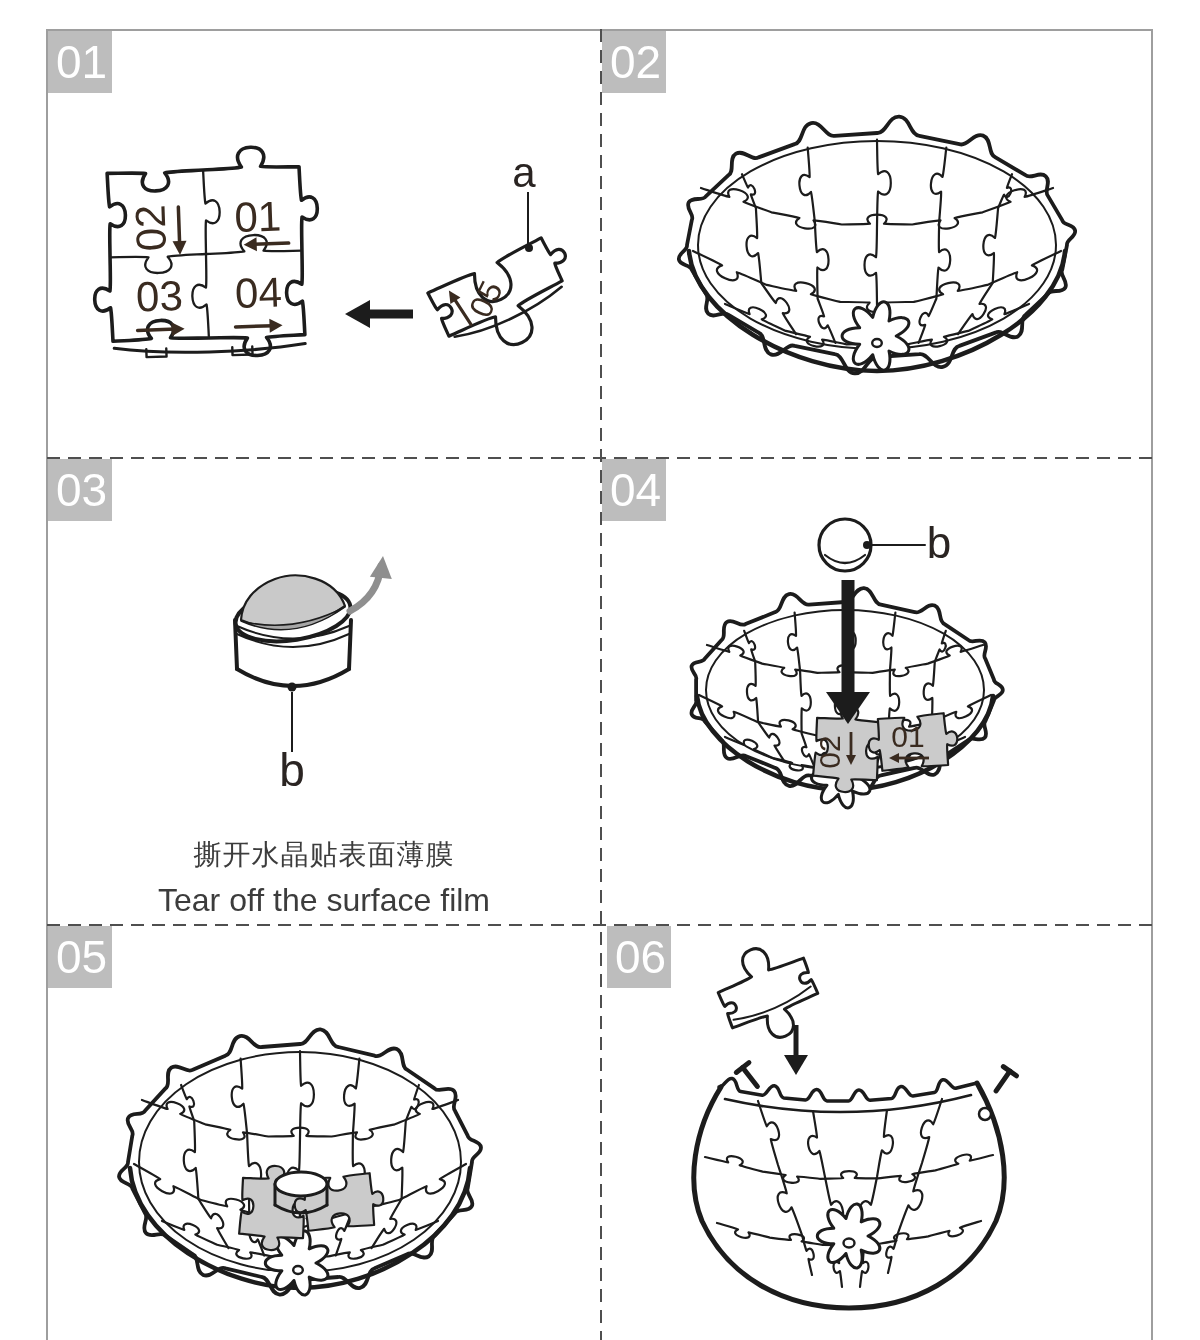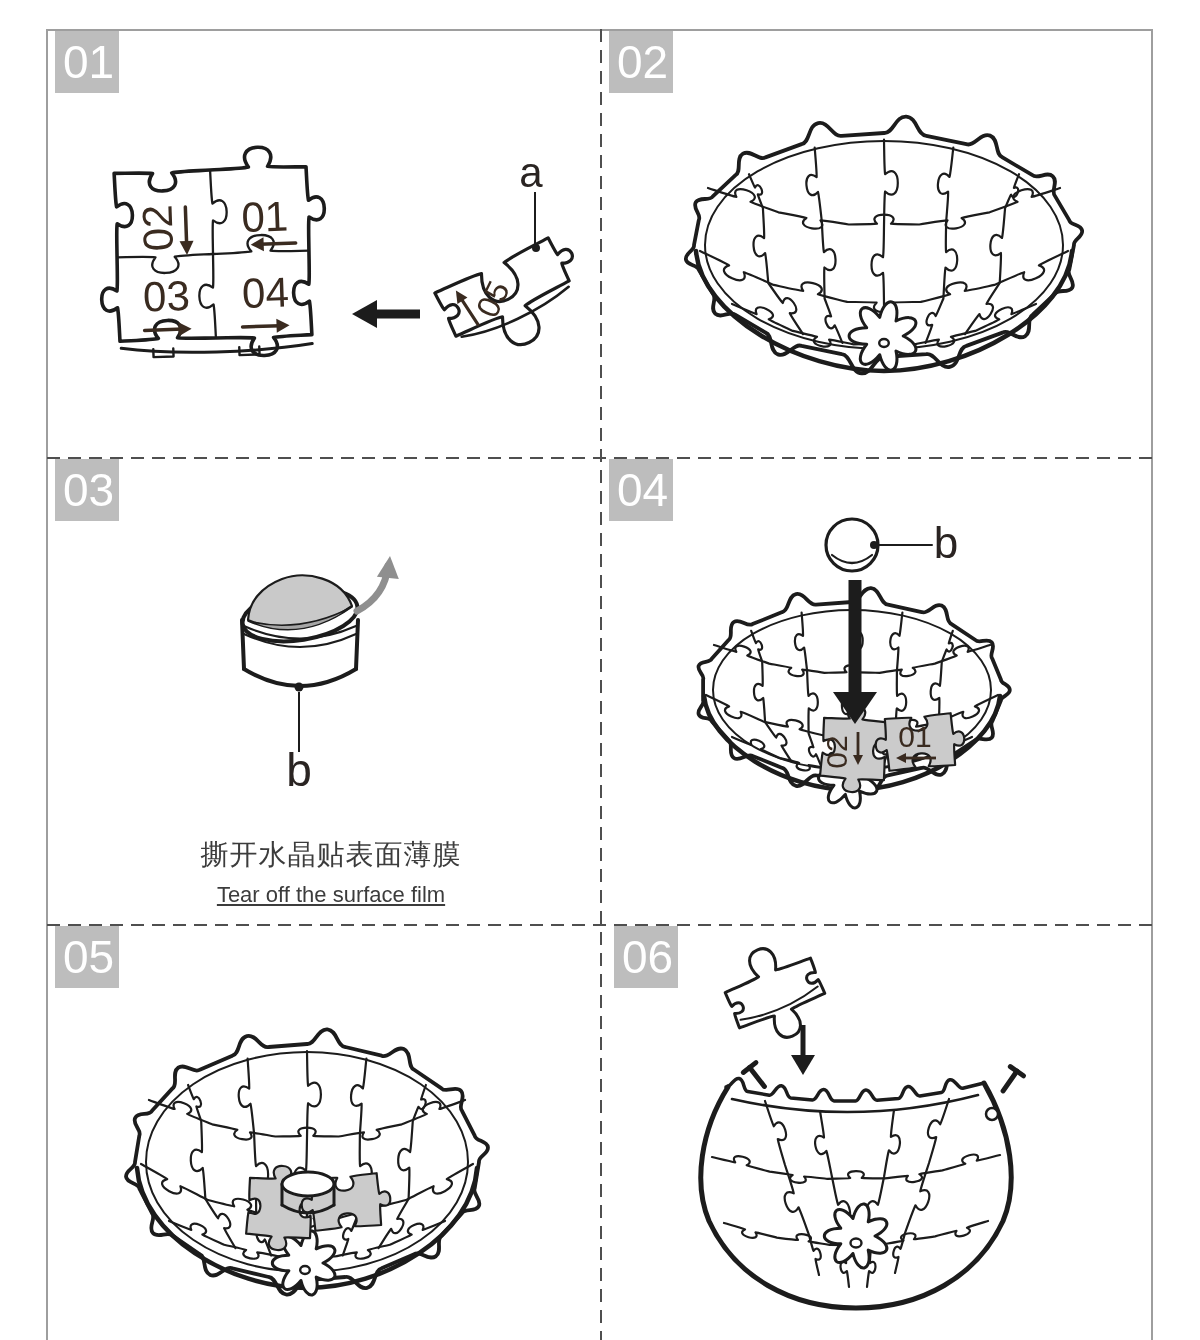--- a/index.html
+++ b/index.html
@@ -6,34 +6,34 @@
   .page{position:relative;width:1200px;height:1340px;background:#ffffff;overflow:hidden;
         font-family:"Liberation Sans",sans-serif;}
   .b-top{position:absolute;left:47px;top:29px;width:1106px;height:2px;background:#9e9e9e;}
   .b-left{position:absolute;left:46px;top:29px;width:2px;height:1311px;background:#9e9e9e;}
   .b-right{position:absolute;left:1151px;top:29px;width:2px;height:1311px;background:#9e9e9e;}
   .vdash{position:absolute;left:600px;top:29px;width:2px;height:1311px;
          background:repeating-linear-gradient(180deg,#4f4f4f 0 13px,transparent 13px 21px);}
   .hdash{position:absolute;left:47px;width:1106px;height:2px;
          background:repeating-linear-gradient(90deg,#4f4f4f 0 13px,transparent 13px 21px);}
   .hd1{top:457px;} .hd2{top:924px;}
-  .panel{position:absolute;overflow:hidden;margin-left:7px;}
+  .panel{position:absolute;overflow:hidden;}
   .p1{left:47px;top:30px;width:554px;height:428px;}
   .p2{left:601px;top:30px;width:552px;height:428px;}
   .p3{left:47px;top:458px;width:554px;height:467px;}
   .p4{left:601px;top:458px;width:552px;height:467px;}
   .p5{left:47px;top:925px;width:554px;height:415px;}
   .p6{left:606px;top:925px;width:552px;height:415px;}
   .panel svg{position:absolute;left:0;top:0;}
   .badge{position:absolute;left:1px;top:1px;width:64px;height:62px;z-index:5;
          color:#ffffff;font-size:46px;line-height:62px;padding-left:8px;box-sizing:border-box;}
   .cap-zh{position:absolute;left:0;width:100%;top:378px;text-align:center;
           font-size:28px;letter-spacing:1px;color:#3c3c3c;white-space:nowrap;}
   .cap-en{position:absolute;left:0;width:100%;top:424px;text-align:center;
-          font-size:22px;color:#3c3c3c;white-space:nowrap;text-decoration:underline;}
+          font-size:32px;color:#3c3c3c;white-space:nowrap;}
   svg text{font-family:"Liberation Sans",sans-serif;dominant-baseline:middle;}
 </style>
 </head>
 <body>
 
 <div class="page">
   <div class="b-top"></div>
   <div class="b-left"></div>
   <div class="b-right"></div>
   <div class="vdash"></div>

